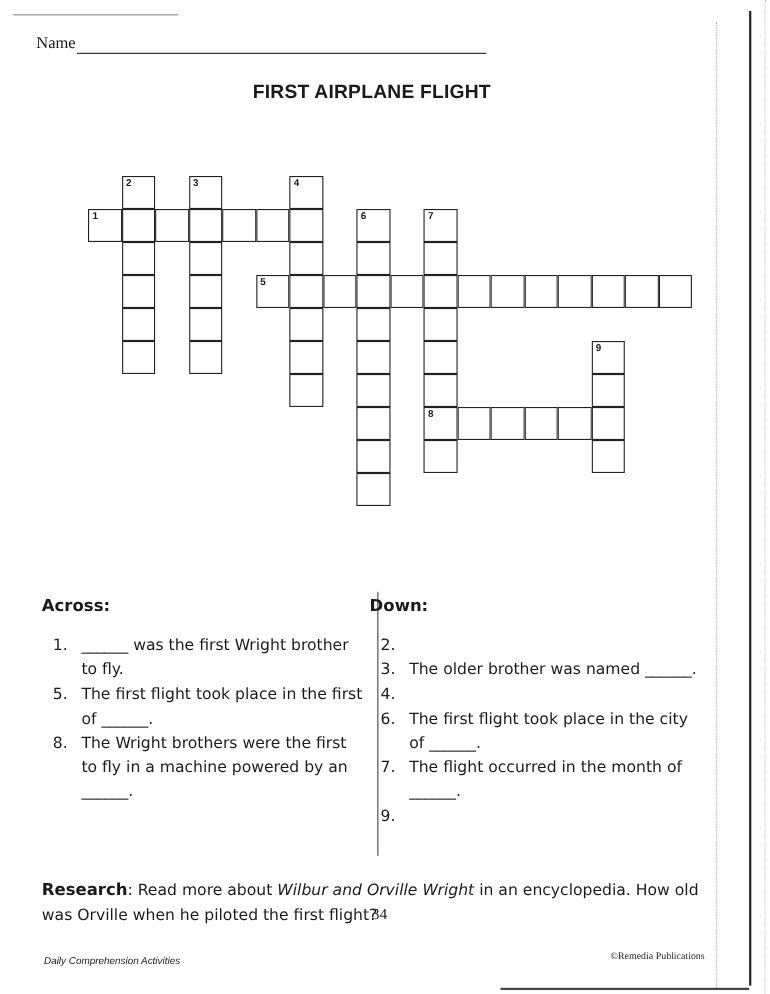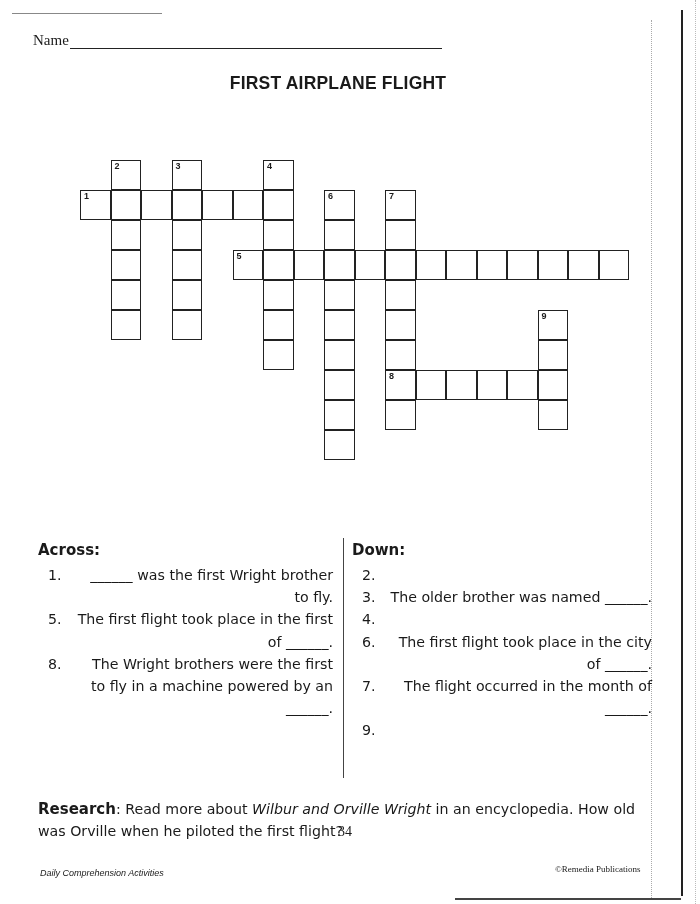--- a/index.html
+++ b/index.html
@@ -22,25 +22,25 @@
       font-family: "Liberation Sans", sans-serif; font-weight: bold; font-size: 17.5px; letter-spacing: 0.2px; }
 
     .grid { position: absolute; left: 0; top: 0; }
     .cell { position: absolute; width: 30.5px; height: 30px; box-sizing: border-box;
       border: 1.3px solid #222; background: #fff; }
     .cell .num { position: absolute; left: 3px; top: 1px; font-size: 9px; font-weight: bold;
       font-family: "Liberation Sans", sans-serif; line-height: 1; }
 
     .clues { position: absolute; top: 540px; font-family: "DejaVu Sans", sans-serif; font-size: 14.2px; line-height: 22.2px; }
     .clues.across { left: 38px; width: 295px; }
-    .clues.down { left: 352px; width: 300px; }
-    .clues h3 { margin: 0 0 4px 0; font-size: 15px; font-weight: bold; line-height: 20px; font-family: "DejaVu Sans", sans-serif; }
+    .clues.down { left: 336px; width: 300px; }
+    .clues h3 { margin: 0 0 16px 0; font-size: 15px; font-weight: bold; line-height: 20px; font-family: "DejaVu Sans", sans-serif; }
     .clue { display: flex; }
     .clue .n { width: 36px; flex: none; text-align: left; padding-left: 10px; box-sizing: border-box; }
-    .clue .t { flex: 1; text-align: right; }
+    .clue .t { flex: 1; }
     .divider { position: absolute; left: 343px; top: 538px; height: 240px; border-left: 1px solid #444; }
 
     .research { position: absolute; left: 38px; top: 798px; width: 620px; font-size: 14.2px; line-height: 22px; }
     .research .lbl { font-weight: bold; font-size: 15px; }
     .research i { font-style: italic; }
 
     .footer-left { position: absolute; left: 40px; top: 868px; font-family: "Liberation Sans", sans-serif; font-style: italic; font-size: 9px; text-align: right; }
     .footer-page { position: absolute; left: 338px; top: 824px; font-family: "Liberation Serif", serif; font-size: 14px; }
     .footer-right { position: absolute; left: 555px; top: 864px; font-family: "Liberation Serif", serif; font-size: 9px; }
   </style>

